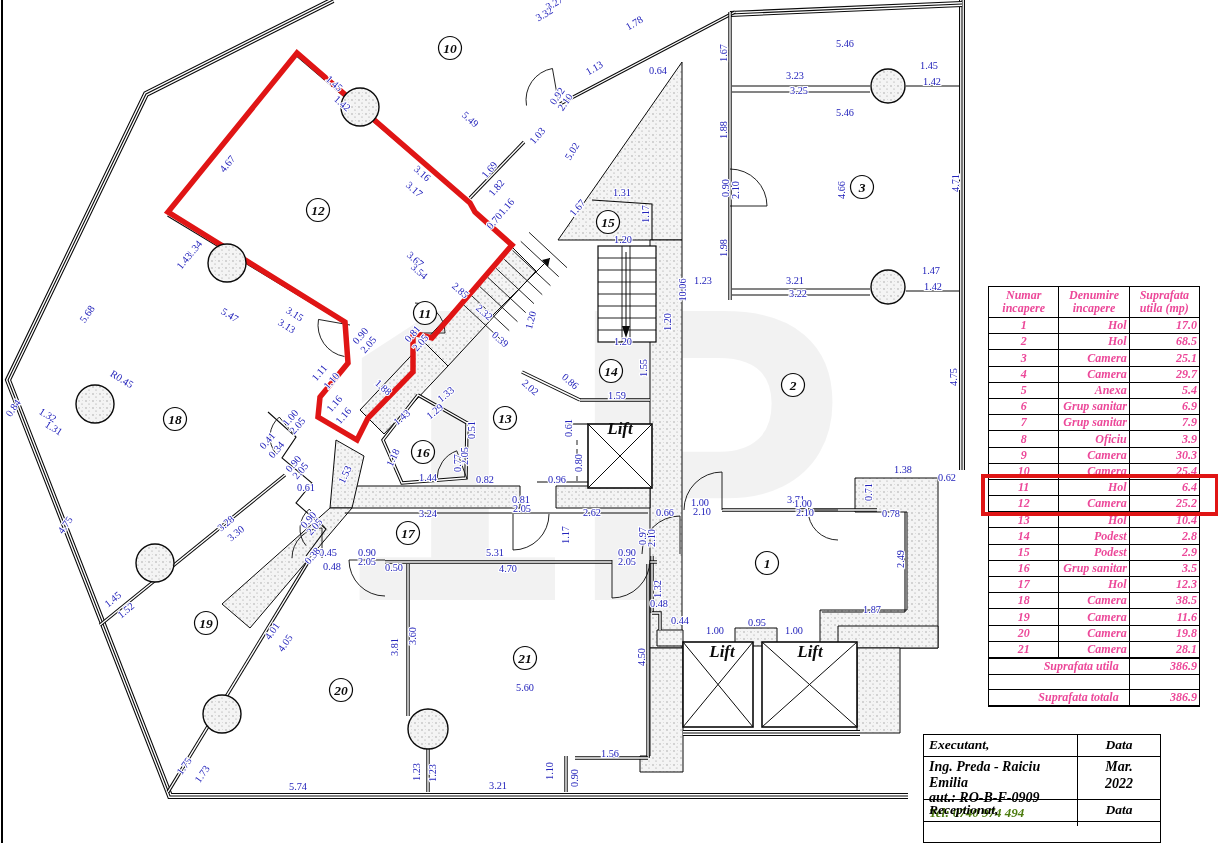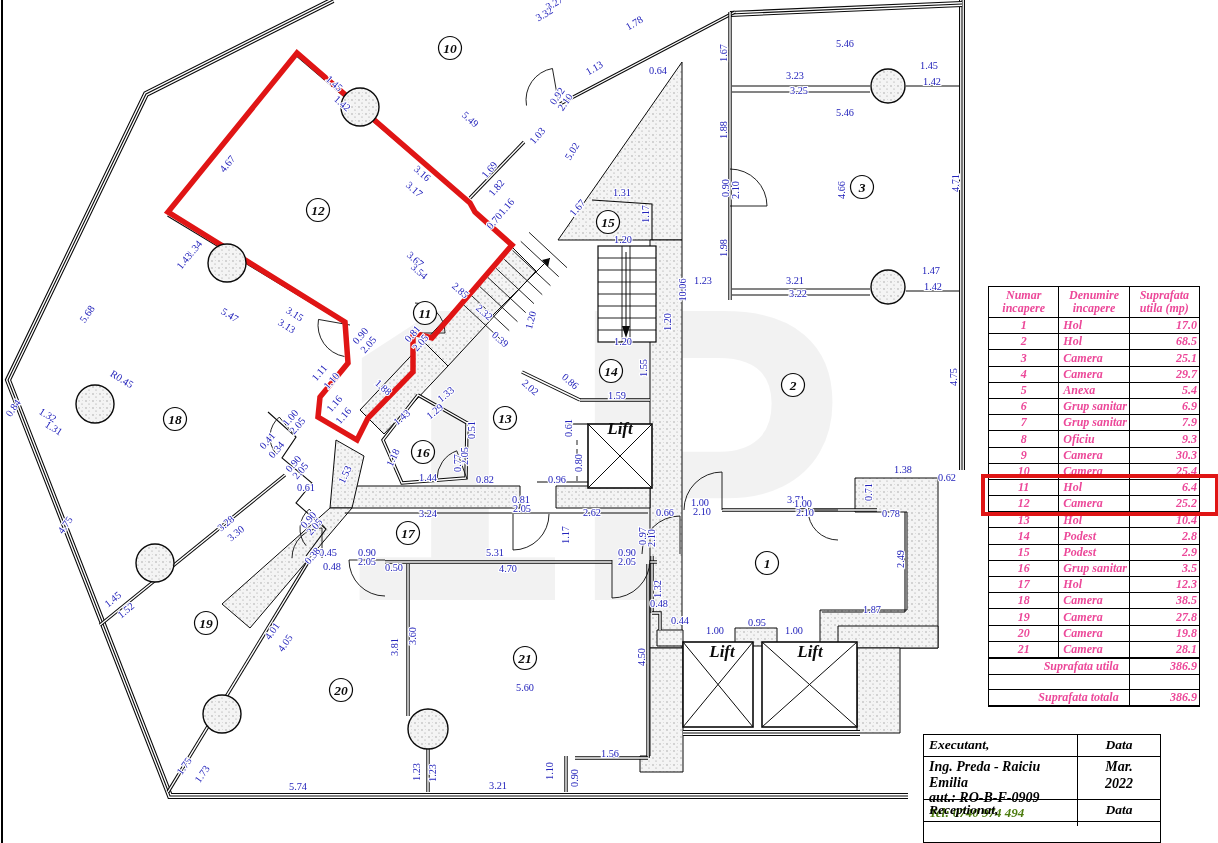--- a/index.html
+++ b/index.html
@@ -9,21 +9,21 @@
   svg text{user-select:none;}
 
   
   .sched{position:absolute;left:988px;top:286px;width:212px;border-collapse:collapse;
          table-layout:fixed;font-family:"Liberation Serif",serif;
          font-style:italic;font-weight:bold;color:#ec4899;}
   .sched td,.sched th{border:1.2px solid #000;font-size:12px;line-height:1.05;
          padding:0 2px;height:15.2px;overflow:hidden;white-space:nowrap;}
   .sched th{font-size:12px;text-align:center;vertical-align:middle;height:30px;}
   .sched td.c0{text-align:center;width:52px;}
-  .sched td.c1{text-align:left;width:95px;padding-left:4px;}
+  .sched td.c1{text-align:right;width:95px;padding-left:4px;}
   .sched td.c2{text-align:right;width:60px;}
   .sched tr.total td{border-top:2.6px solid #000;}
   .sched tr.grand td{border-bottom:2.6px solid #000;border-top:1.6px solid #000;}
   .sched tr.spacer td{height:14px;}
   .sched td.span{ text-align:right;padding-right:10px;}
   .hl-overlay{position:absolute;border:4.5px solid #e01515;pointer-events:none;}
 
   
   .tblock{position:absolute;left:923px;top:734px;width:236px;height:107px;
           border:1.6px solid #000;font-family:"Liberation Serif",serif;color:#000;}
@@ -438,21 +438,21 @@
           <td class="c2">6.9</td>
         </tr>
         <tr>
           <td class="c0">7</td>
           <td class="c1">Grup sanitar</td>
           <td class="c2">7.9</td>
         </tr>
         <tr>
           <td class="c0">8</td>
           <td class="c1">Oficiu</td>
-          <td class="c2">9.3</td>
+          <td class="c2">3.9</td>
         </tr>
         <tr>
           <td class="c0">9</td>
           <td class="c1">Camera</td>
           <td class="c2">30.3</td>
         </tr>
         <tr>
           <td class="c0">10</td>
           <td class="c1">Camera</td>
           <td class="c2">25.4</td>
@@ -493,21 +493,21 @@
           <td class="c2">12.3</td>
         </tr>
         <tr>
           <td class="c0">18</td>
           <td class="c1">Camera</td>
           <td class="c2">38.5</td>
         </tr>
         <tr>
           <td class="c0">19</td>
           <td class="c1">Camera</td>
-          <td class="c2">27.8</td>
+          <td class="c2">11.6</td>
         </tr>
         <tr>
           <td class="c0">20</td>
           <td class="c1">Camera</td>
           <td class="c2">19.8</td>
         </tr>
         <tr>
           <td class="c0">21</td>
           <td class="c1">Camera</td>
           <td class="c2">28.1</td>

